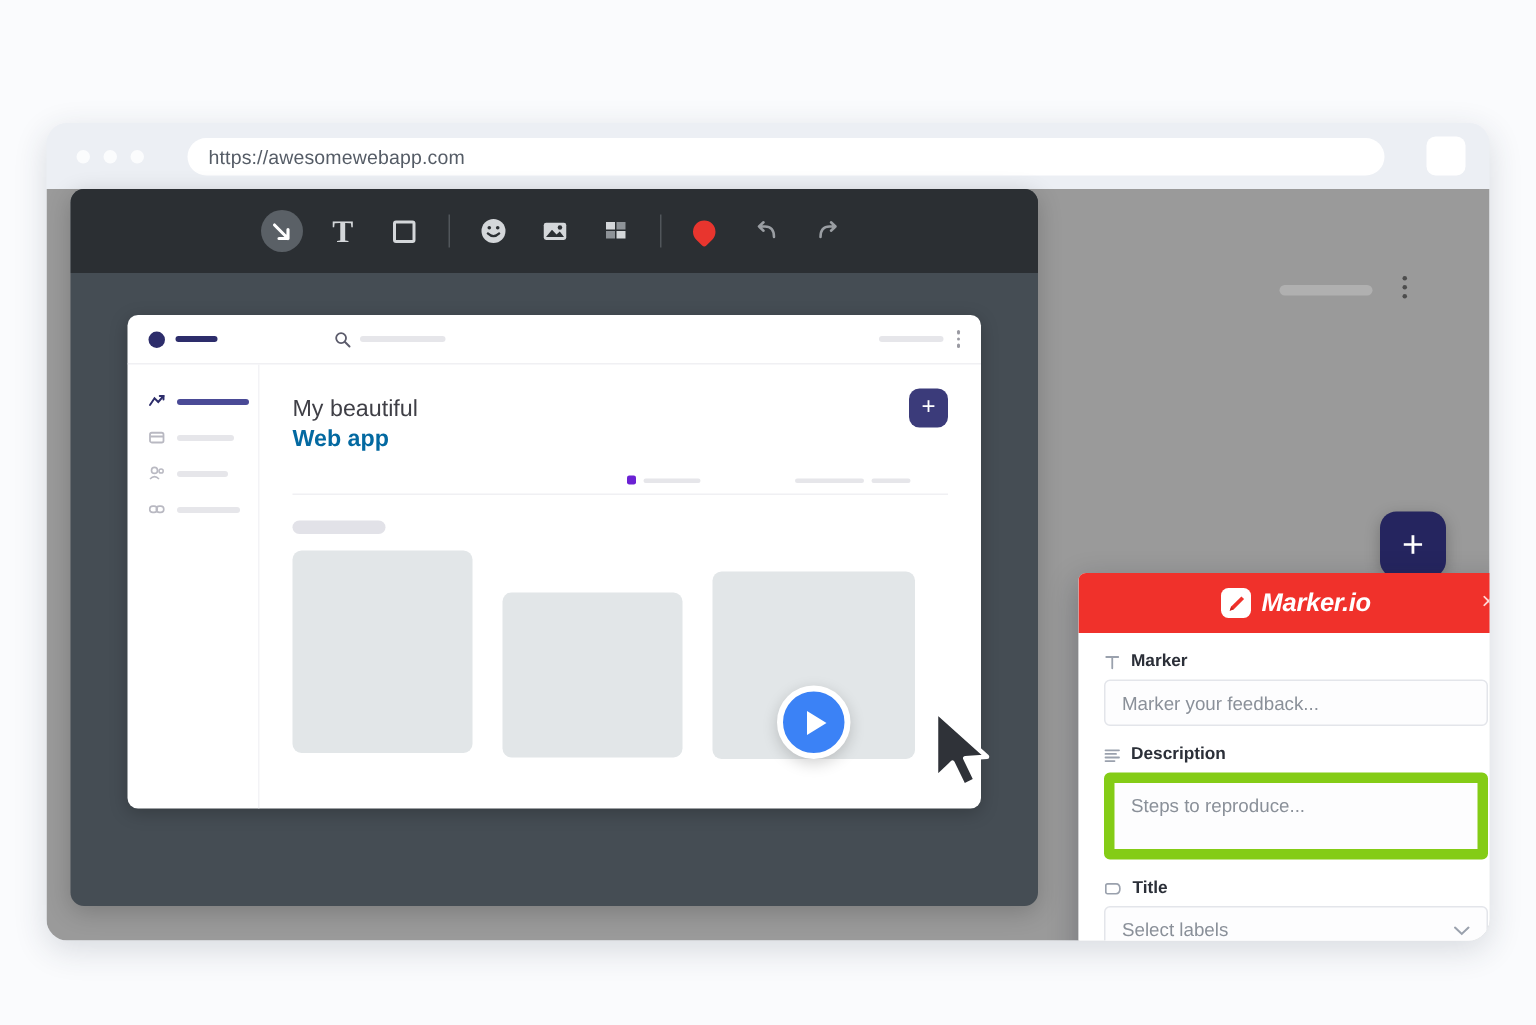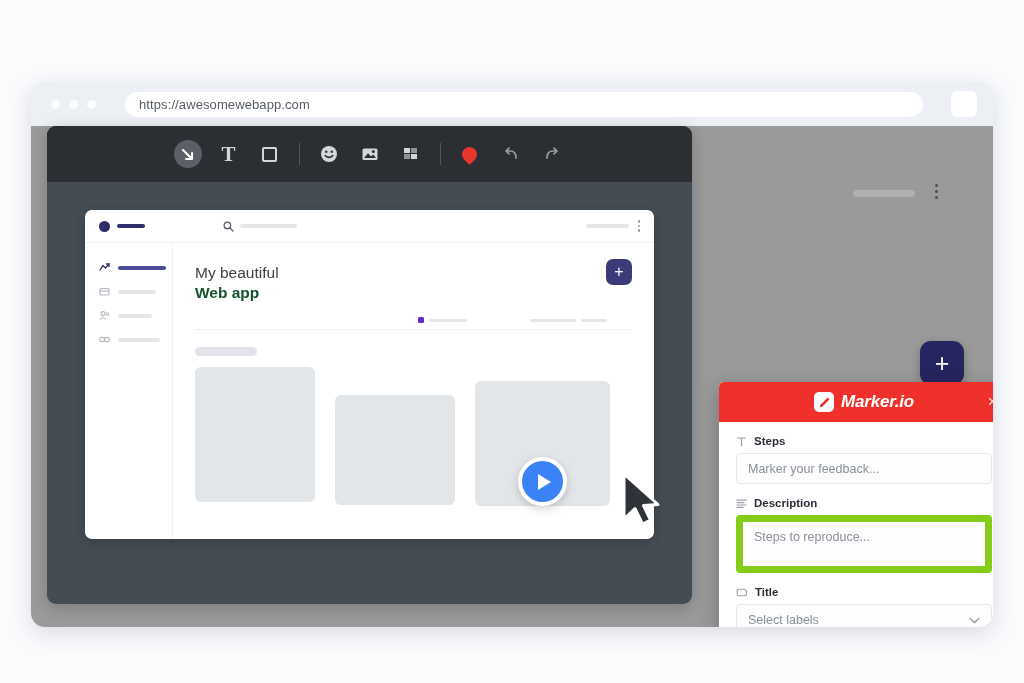--- a/index.html
+++ b/index.html
@@ -97,21 +97,21 @@
   .wa-body { display: flex; height: 296px; }
   .wa-side { width: 88px; border-right: 1px solid #f3f3f6; padding: 16px 0 0 14px; }
   .wa-nav { display: flex; align-items: center; height: 17px; margin-bottom: 7px; }
   .wa-nav-ico { width: 11px; color: #b9b9c2; display: flex; align-items: center; }
   .wa-nav-ico.on { color: #2d2d6b; }
   .wa-nav-bar { height: 4px; border-radius: 3px; background: #e6e6ea; margin-left: 8px; }
   .wa-nav.on .wa-nav-bar { background: #4a4a96; }
 
   .wa-main { flex: 1; padding: 20px 22px 0 22px; position: relative; }
   .wa-title { font-size: 15.5px; color: #3f3f46; line-height: 1.28; }
-  .wa-title b { display: block; color: #14532d; font-weight: bold; }
+  .wa-title b { display: block; color: #0369a1; font-weight: bold; }
   .wa-plus {
     position: absolute; right: 22px; top: 16px;
     width: 26px; height: 26px; border-radius: 7px; background: #3b3b7a;
     color: #fff; display: flex; align-items: center; justify-content: center;
     font-size: 16px; line-height: 1;
   }
   .wa-rule { height: 1px; background: #f0f0f3; margin-top: 26px; }
   .wa-pill { width: 62px; height: 9px; border-radius: 5px; background: #e2e2e8; margin-top: 17px; }
 
   .wa-steps { position: absolute; left: 245px; top: 74px; display: flex; align-items: center; gap: 5px; }
@@ -395,21 +395,21 @@
           <span class="w-close">×</span>
         </div>
 
         <div class="w-body">
           <div class="w-lbl">
             <span class="ic">
               <svg width="11" height="11" viewBox="0 0 11 11">
                   <path d="M1.5 2 L9.5 2 M5.5 2 L5.5 9.5" stroke="currentColor" stroke-width="1.2" stroke-linecap="round"></path>
                 </svg>
             </span>
-            <span>Steps</span>
+            <span>Marker</span>
           </div>
           <div class="w-input">
             <span>Marker your feedback...</span>
           </div>
 
           <div class="w-gap"></div>
 
           <div class="w-lbl">
             <span class="ic">
               <svg width="11" height="11" viewBox="0 0 11 11">

